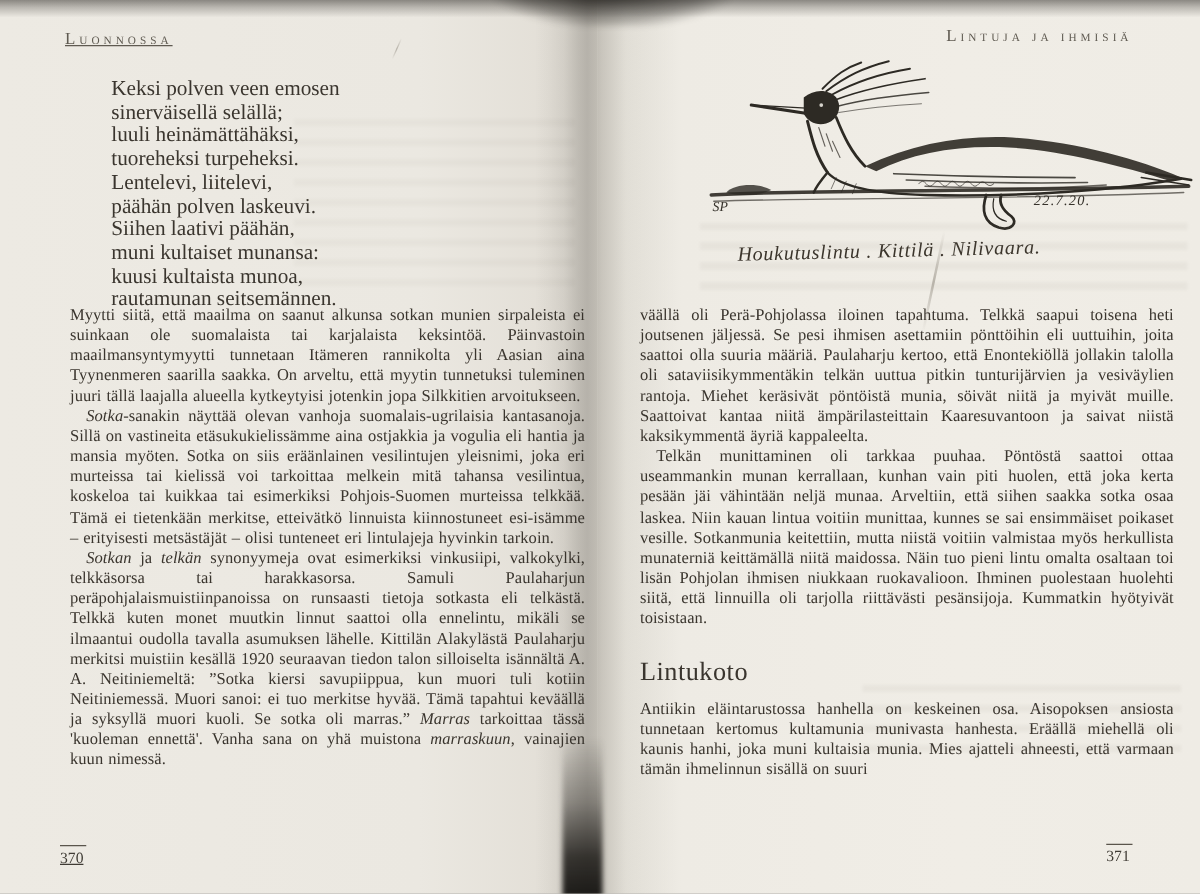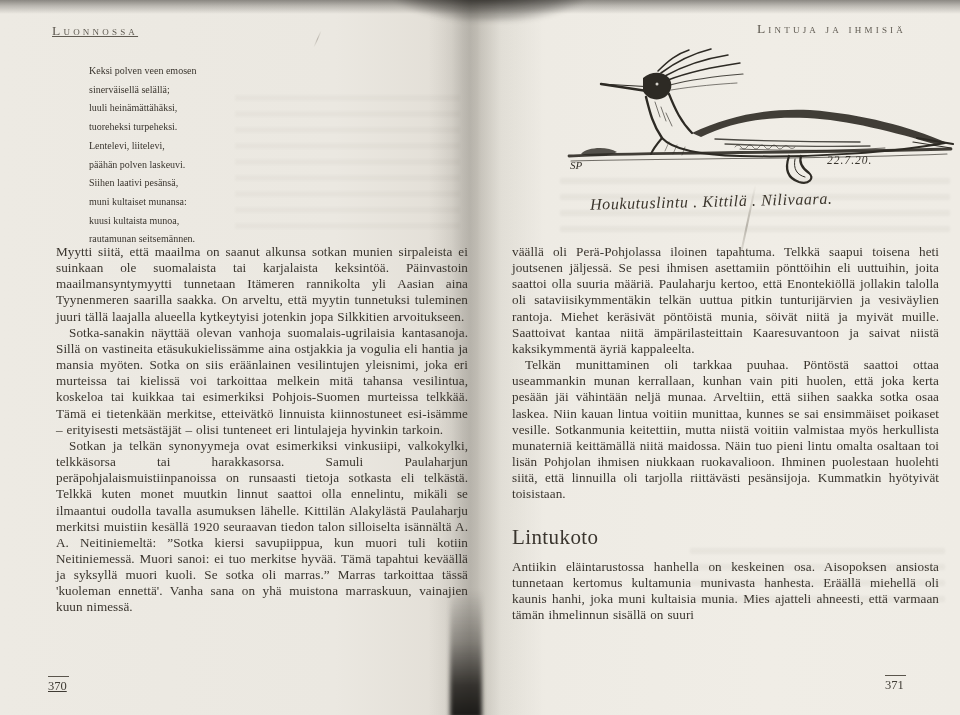--- a/index.html
+++ b/index.html
@@ -40,28 +40,28 @@
     position:absolute;pointer-events:none;opacity:0.055;filter:blur(1.2px);
     background:repeating-linear-gradient(180deg,#6d675a 0px,#6d675a 6px,transparent 6px,transparent 16px);
   }
   .crease{position:absolute;pointer-events:none;background:linear-gradient(180deg,rgba(120,113,101,0),rgba(120,113,101,0.45),rgba(120,113,101,0));}
   
   .running-head{
     position:absolute;font-variant:small-caps;font-size:13.5px;letter-spacing:3.2px;
     color:#5f5a51;white-space:nowrap;
   }
   
-  .poem{position:absolute;left:89px;top:62px;font-size:10px;line-height:18.7px;color:#3a352e;}
+  .poem{position:absolute;left:89px;top:62px;font-size:17px;line-height:18.7px;color:#3a352e;}
   .poem-line{white-space:nowrap;}
   
   .body-col{position:absolute;font-size:13.2px;line-height:16.15px;color:#3a352e;
     text-align:justify;word-spacing:0.6px;letter-spacing:0.05px;}
   .para{margin:0;}
   .para.indent{text-indent:13px;}
-  .it{}
+  .it{font-style:italic;}
   .section-heading{
     font-size:21px;font-weight:normal;color:#3a352e;letter-spacing:0.4px;
     margin:26px 0 14px 0;text-align:left;text-indent:0;
   }
   
   .folio{position:absolute;font-size:12.5px;color:#3f3b34;}
   .folio .folio-rule{display:block;width:21px;border-top:1.2px solid #5a554c;margin-bottom:2px;}
   
   .illustration{position:absolute;left:87px;top:47px;width:392px;height:152px;}
   .ill-caption{
@@ -81,21 +81,21 @@
   <div class="page page-left">
     <div class="running-head" style="left:52px;top:23px;text-decoration:underline;">Luonnossa</div>
 
     <div class="poem" id="poem">
         <div class="poem-line">Keksi polven veen emosen</div>
         <div class="poem-line">sinerväisellä selällä;</div>
         <div class="poem-line">luuli heinämättähäksi,</div>
         <div class="poem-line">tuoreheksi turpeheksi.</div>
         <div class="poem-line">Lentelevi, liitelevi,</div>
         <div class="poem-line">päähän polven laskeuvi.</div>
-        <div class="poem-line">Siihen laativi pesänsä,</div>
+        <div class="poem-line">Siihen laativi päähän,</div>
         <div class="poem-line">muni kultaiset munansa:</div>
         <div class="poem-line">kuusi kultaista munoa,</div>
         <div class="poem-line">rautamunan seitsemännen.</div>
       </div>
 
     <div class="body-col" id="left-body" style="left:56px;top:244px;width:412px;">
         <p class="para"><span>Myytti siitä, että maailma on saanut alkunsa sotkan munien sirpaleista ei suinkaan ole suomalaista tai karjalaista keksintöä. Päinvastoin maailmansyntymyytti tunnetaan Itämeren rannikolta yli Aasian aina Tyynenmeren saarilla saakka. On arveltu, että myytin tunnetuksi tuleminen juuri tällä laajalla alueella kytkeytyisi jotenkin jopa Silkkitien arvoitukseen.</span></p>
         <p class="para indent"><span class="it">Sotka</span><span>-sanakin näyttää olevan vanhoja suomalais-ugrilaisia kantasanoja. Sillä on vastineita etäsukukielissämme aina ostjakkia ja vogulia eli hantia ja mansia myöten. Sotka on siis eräänlainen vesilintujen yleisnimi, joka eri murteissa tai kielissä voi tarkoittaa melkein mitä tahansa vesilintua, koskeloa tai kuikkaa tai esimerkiksi Pohjois-Suomen murteissa telkkää. Tämä ei tietenkään merkitse, etteivätkö linnuista kiinnostuneet esi-isämme – erityisesti metsästäjät – olisi tunteneet eri lintulajeja hyvinkin tarkoin.</span></p>
         <p class="para indent"><span class="it">Sotkan</span><span> ja </span><span class="it">telkän</span><span> synonyymeja ovat esimerkiksi vinkusiipi, valkokylki, telkkäsorsa tai harakkasorsa. Samuli Paulaharjun peräpohjalaismuistiinpanoissa on runsaasti tietoja sotkasta eli telkästä. Telkkä kuten monet muutkin linnut saattoi olla ennelintu, mikäli se ilmaantui oudolla tavalla asumuksen lähelle. Kittilän Alakylästä Paulaharju merkitsi muistiin kesällä 1920 seuraavan tiedon talon silloiselta isännältä A. A. Neitiniemeltä: ”Sotka kiersi savupiippua, kun muori tuli kotiin Neitiniemessä. Muori sanoi: ei tuo merkitse hyvää. Tämä tapahtui keväällä ja syksyllä muori kuoli. Se sotka oli marras.” </span><span class="it">Marras</span><span> tarkoittaa tässä 'kuoleman ennettä'. Vanha sana on yhä muistona </span><span class="it">marraskuun</span><span>, vainajien kuun nimessä.</span></p>
       </div>

